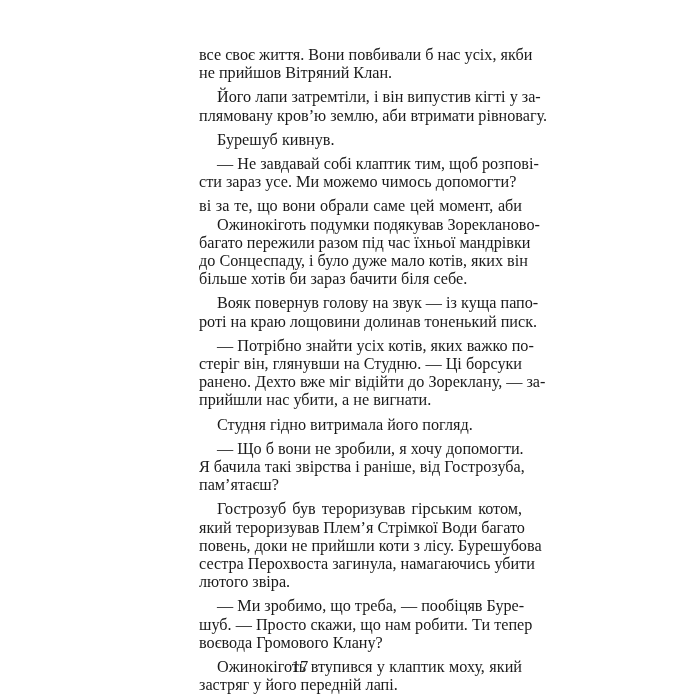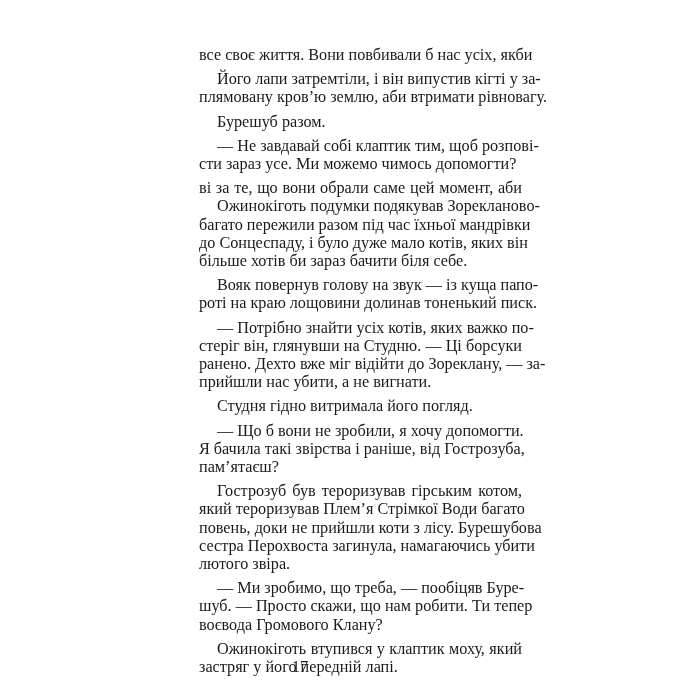--- a/index.html
+++ b/index.html
@@ -32,27 +32,28 @@
     .line { display: block; text-align: justify; text-align-last: justify; white-space: nowrap; }
     .line.last { text-align-last: left; }
     .line.ind { padding-left: 18px; }
   </style>
 </head>
 <body>
 
 <div class="page" id="body">
     <div class="para">
       <span class="line">все своє життя. Вони повбивали б нас усіх, якби</span>
+      <span class="line last">не прийшов Вітряний Клан.</span>
     </div>
     <div class="para">
       <span class="line ind">Його лапи затремтіли, і він випустив кігті у за-</span>
       <span class="line last">плямовану кров’ю землю, аби втримати рівновагу.</span>
     </div>
     <div class="para">
-      <span class="line ind last">Бурешуб разом.</span>
+      <span class="line ind last">Бурешуб кивнув.</span>
     </div>
     <div class="para">
       <span class="line ind">— Не завдавай собі клаптик тим, щоб розпові-</span>
       <span class="line last">сти зараз усе. Ми можемо чимось допомогти?</span>
     </div>
     <div class="para">
       <span class="line">ві за те, що вони обрали саме цей момент, аби</span>
       <span class="line ind">Ожинокіготь подумки подякував Зорекланово-</span>
       <span class="line">багато пережили разом під час їхньої мандрівки</span>
       <span class="line">до Сонцеспаду, і було дуже мало котів, яких він</span>

